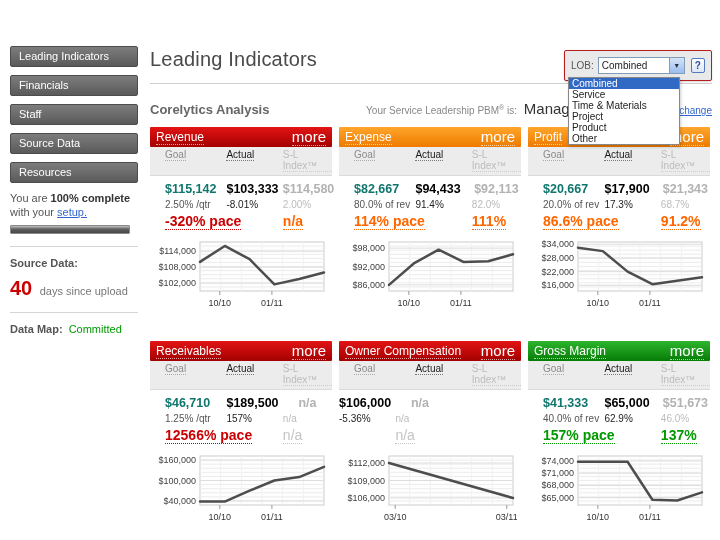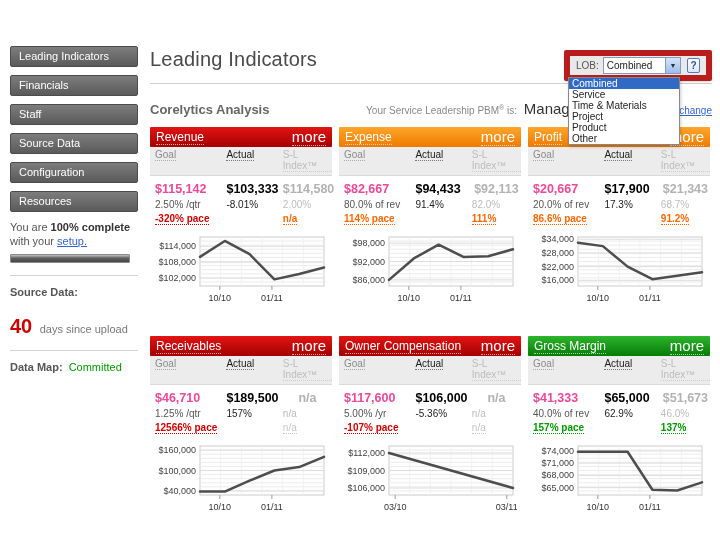--- a/index.html
+++ b/index.html
@@ -12,41 +12,41 @@
              font-size:11px; color:#fff; text-align:left; cursor:pointer;
              background:linear-gradient(#7d7d7d,#5a5a5a);
              border:1px solid #4c4c4c; border-radius:2px; }
   .setup-blk { margin-top:4px; font-size:11px; color:#555; line-height:14px; }
   .setup-blk b { color:#333; }
   .link { color:#3366cc; text-decoration:underline; cursor:pointer; }
   .pbar { margin-top:6px; width:120px; height:9px; border:1px solid #8a8a8a;
           background:linear-gradient(#c2c2c2,#5f5f5f 45%,#474747); border-radius:1px; }
   .side-hr { border:none; border-top:1px solid #d4d4d4; margin:12px 0 10px; }
   .src-label { font-size:11px; font-weight:bold; color:#555; }
-  .days-row { margin-top:17px; }
+  .days-row { margin-top:8px; }
   .days-num { font-size:20px; font-weight:bold; color:#cc0000; }
   .days-txt { font-size:11px; color:#777; margin-left:3px; }
   .dm-row { font-size:11px; }
   .dm-label { font-weight:bold; color:#555; }
   .dm-val { color:#009900; margin-left:3px; }
 
   
   .main { position:absolute; left:150px; top:48px; width:562px; }
   .page-title { font-size:20px; color:#4a4a4a; font-weight:normal; letter-spacing:.2px; }
   .title-hr { border:none; border-top:1px solid #cfcfcf; margin-top:12px; }
   .sect-row { display:flex; align-items:baseline; margin-top:16px;justify-content:center; }
   .sect-title { font-size:13px; font-weight:bold; color:#666; }
   .pbm { margin-left:auto; font-size:10px; color:#888; white-space:nowrap; }
   .pbm sup { font-size:7px; }
   .pbm-val { font-size:15px; color:#333; margin:0 6px 0 4px; }
   .change { font-size:10px; margin-left:84px; }
 
   
   .lob-panel { position:absolute; right:0; top:2px; width:148px; height:31px;
-               background:#e9e9e9; border:6px solid #b91c1c; border-radius:2px;
+               background:#e9e9e9; border:1px solid #b91c1c; border-radius:2px;
                display:flex; align-items:center; padding:0 6px; z-index:30;
                box-shadow:0 1px 2px rgba(0,0,0,.15); }
   .lob-label { font-size:10px; color:#555; margin-right:4px; }
   .lob-select { display:flex; width:92px; height:17px; background:#fff;
                 border:1px solid #7f9db9; cursor:pointer; }
   .lob-sel-txt { flex:1; font-size:10px; color:#222; padding:2px 3px; white-space:nowrap; overflow:hidden; }
   .lob-arrow { width:15px; background:linear-gradient(#d6e4f7,#9cbcee);
                border-left:1px solid #7f9db9; font-size:7px; color:#234;
                display:flex; align-items:center; justify-content:center; cursor:pointer; }
   .help-btn { width:15px; height:15px; margin-left:6px; background:linear-gradient(#ffffff,#dce6f5);
@@ -65,57 +65,56 @@
   .card-head { height:20px; display:flex; align-items:center; padding:0 6px;
                border-radius:1px; }
   .hd-red    { background:linear-gradient(#e31414,#a30000); }
   .hd-orange { background:linear-gradient(#ffa62b,#ee7a00); }
   .hd-green  { background:linear-gradient(#2db52d,#067c06); }
   .card-title { color:#fff; font-size:12px; border-bottom:1px dotted rgba(255,255,255,.65);
                 white-space:nowrap; }
   .more { margin-left:auto; color:#fff; font-size:15px; cursor:pointer;
           border-bottom:1px dotted rgba(255,255,255,.65); }
   .cols { display:flex; }
-  .col-g { width:42%; padding-left:5px; }
+  .col-g { width:42%; padding-left:15px; }
   .col-a { width:31%; }
   .col-i { width:27%; }
   .head-row { background:#ececec; border-bottom:1px solid #dadada; padding:2px 0 3px; }
   .head-row span { font-size:10px; }
   .h-goal   { color:#8a8a8a; border-bottom:1px dotted #aaa; }
   .h-actual { color:#1a1a1a; border-bottom:1px dotted #777; }
   .h-index  { color:#bcbcbc; border-bottom:1px dotted #ccc; }
   .head-row .cell { display:inline-block; }
   .vals { padding:6px 0 4px; }
   .v-big { font-size:12.5px; font-weight:bold; white-space:nowrap; }
-  .col-g .v-big { color:#ec4899; }
+  .col-g .v-big { color:#0f766e; }
   .col-a .v-big { color:#000; }
   .col-i .v-big { color:#b2b2b2;text-align:center; }
   .v-sub { font-size:10px; margin-top:3px; white-space:nowrap; }
   .col-g .v-sub { color:#555; }
   .col-a .v-sub { color:#222; }
   .col-i .v-sub { color:#bcbcbc; }
-  .v-pace { font-size:10px; font-weight:bold; margin-top:3px; white-space:nowrap; }
+  .v-pace { font-size:14px; font-weight:bold; margin-top:3px; white-space:nowrap; }
   .v-pace span { border-bottom:1px dotted currentColor; }
   .pace-red    { color:#cc0000; }
   .pace-orange { color:#ff6600; }
   .pace-green  { color:#009900; }
   .pace-muted  { color:#c4c4c4; font-weight:normal; }
   .chartwrap { margin-top:4px; }
   svg text { font-family:"Liberation Sans", sans-serif; }
 </style>
 </head>
 <body>
 
 <div class="sidebar">
   <div id="nav-items">
       <div class="nav-btn">Leading Indicators</div>
       <div class="nav-btn">Financials</div>
       <div class="nav-btn">Staff</div>
       <div class="nav-btn">Source Data</div>
-      <div class="nav-btn">Configuration</div>
       <div class="nav-btn">Resources</div>
     </div>
 
   <div class="setup-blk">
     <span>You are </span><b>100% complete</b><br>
     <span>with your </span><a class="link">setup.</a>
     <div class="pbar"></div>
   </div>
 
   <hr class="side-hr">
@@ -409,25 +408,20 @@
     <div class="card-head hd-red">
       <span class="card-title">Owner Compensation</span>
       <a class="more">more</a>
     </div>
     <div class="cols head-row">
       <span class="col-g"><span class="cell h-goal">Goal</span></span>
       <span class="col-a"><span class="cell h-actual">Actual</span></span>
       <span class="col-i"><span class="cell h-index">S-L Index™</span></span>
     </div>
     <div class="cols vals">
-      <div class="col-g">
-        <div class="v-big">$117,600</div>
-        <div class="v-sub">5.00% /yr</div>
-        <div class="v-pace pace-red"><span>-107% pace</span></div>
-      </div>
       <div class="col-a">
         <div class="v-big">$106,000</div>
         <div class="v-sub">-5.36%</div>
         <div class="v-pace"><span></span></div>
       </div>
       <div class="col-i">
         <div class="v-big">n/a</div>
         <div class="v-sub">n/a</div>
         <div class="v-pace pace-muted"><span>n/a</span></div>
       </div>

